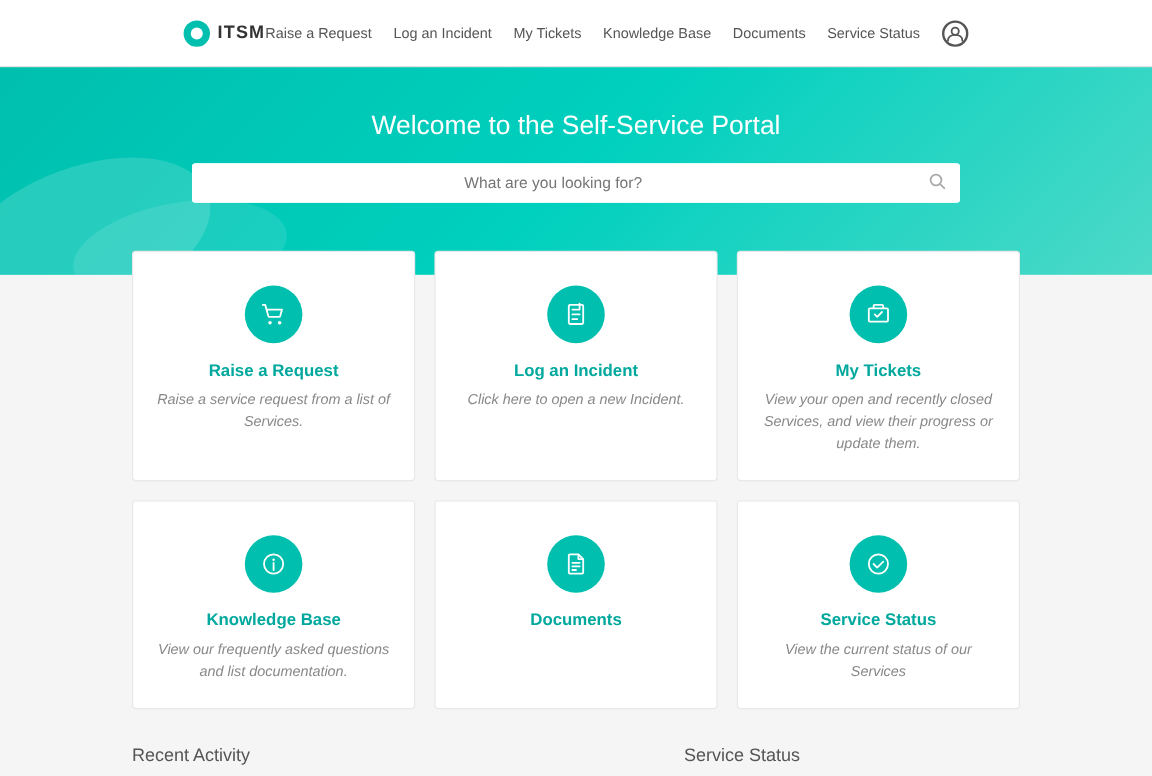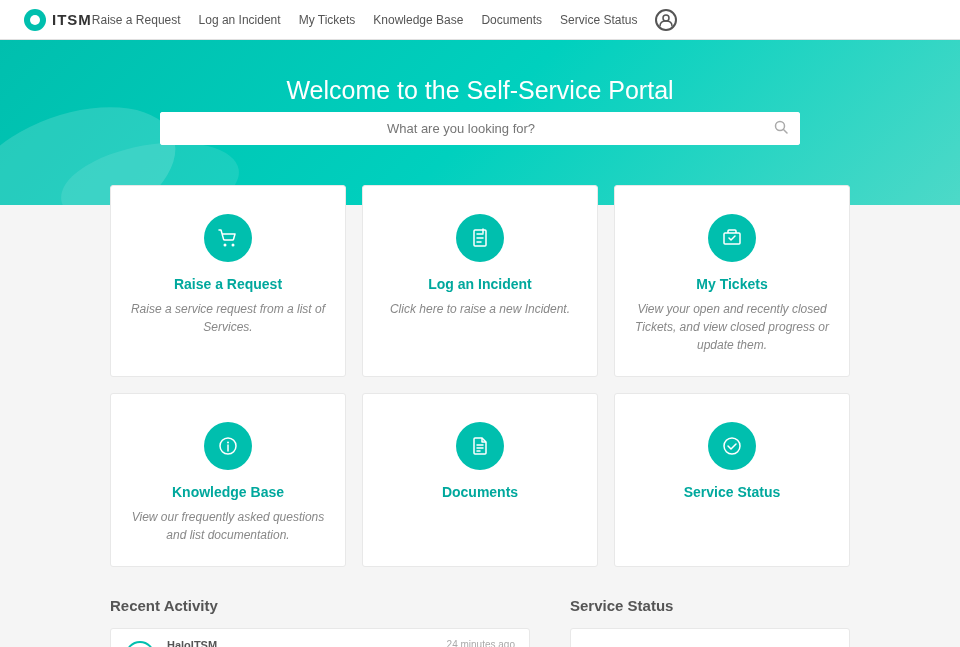--- a/index.html
+++ b/index.html
@@ -4,23 +4,23 @@
   <style>
     * { box-sizing: border-box; margin: 0; padding: 0; }
     body { font-family: Arial, sans-serif; font-size: 13px; background: #f5f5f5; color: #333; }
 
     
     .navbar {
       background: #fff;
       border-bottom: 1px solid #e0e0e0;
       display: flex;
       align-items: center;
-      justify-content: flex-start;
+      justify-content: center;
       padding: 0 24px;
-      height: 40px;
+      height: 56px;
     }
     .navbar-logo {
       display: flex;
       align-items: center;
       gap: 6px;
     }
     .logo-circle {
       width: 22px; height: 22px;
       border-radius: 50%;
       background: #00bfae;
@@ -76,23 +76,23 @@
       content: '';
       position: absolute;
       bottom: -20px; left: 60px;
       width: 180px; height: 80px;
       background: rgba(255,255,255,0.1);
       border-radius: 50%;
       transform: rotate(-10deg);
     }
     .hero-title {
       color: #fff;
-      font-size: 25px;
+      font-size: 22px;
       font-weight: normal;
-      margin-bottom: 7px;
+      margin-bottom: 18px;
     }
     .hero-search {
       display: flex;
       max-width: 640px;
       margin: 0 auto;
       background: #fff;
       border-radius: 3px;
       overflow: hidden;
     }
     .hero-search input {
@@ -165,21 +165,21 @@
       padding: 10px 20px 40px;
       display: flex;
       gap: 40px;
     }
     .recent-activity { flex: 1; }
     .service-status { flex: 0 0 280px; }
 
     .section-title {
       font-size: 15px;
       color: #555;
-      font-weight: bold;
+      font-weight: normal;
       margin-bottom: 14px;
     }
 
     .activity-item {
       background: #fff;
       border: 1px solid #e8e8e8;
       border-radius: 3px;
       padding: 10px 14px;
       margin-bottom: 6px;
       display: flex;
@@ -283,32 +283,32 @@
     </div>
     <div class="card">
       <div class="card-icon-circle">
         <svg width="22" height="22" viewBox="0 0 22 22" fill="none" xmlns="http://www.w3.org/2000/svg">
           <path d="M16 3H6a1 1 0 00-1 1v14a1 1 0 001 1h10a1 1 0 001-1V4a1 1 0 00-1-1z" stroke="white" stroke-width="1.5"></path>
           <path d="M8 7h6M8 11h6M8 15h4" stroke="white" stroke-width="1.5" stroke-linecap="round"></path>
           <path d="M14 2v4" stroke="white" stroke-width="1.5" stroke-linecap="round"></path>
         </svg>
       </div>
       <div class="card-title">Log an Incident</div>
-      <div class="card-desc">Click here to raise a new Incident.</div>
+      <div class="card-desc">Click here to open a new Incident.</div>
     </div>
     <div class="card">
       <div class="card-icon-circle">
         <svg width="22" height="22" viewBox="0 0 22 22" fill="none" xmlns="http://www.w3.org/2000/svg">
           <rect x="3" y="6" width="16" height="11" rx="1" stroke="white" stroke-width="1.5"></rect>
           <path d="M7 6V4a1 1 0 011-1h6a1 1 0 011 1v2" stroke="white" stroke-width="1.5"></path>
           <path d="M8 11l2 2 4-4" stroke="white" stroke-width="1.5" stroke-linecap="round" stroke-linejoin="round"></path>
         </svg>
       </div>
       <div class="card-title">My Tickets</div>
-      <div class="card-desc">View your open and recently closed Tickets, and view closed progress or update them.</div>
+      <div class="card-desc">View your open and recently closed Services, and view their progress or update them.</div>
     </div>
   </div>
 
   <div class="cards-row">
     <div class="card">
       <div class="card-icon-circle">
         <svg width="22" height="22" viewBox="0 0 22 22" fill="none" xmlns="http://www.w3.org/2000/svg">
           <circle cx="11" cy="11" r="8" stroke="white" stroke-width="1.5"></circle>
           <path d="M11 10v6" stroke="white" stroke-width="1.5" stroke-linecap="round"></path>
           <circle cx="11" cy="7.5" r="1" fill="white"></circle>
@@ -328,20 +328,21 @@
       <div class="card-title">Documents</div>
     </div>
     <div class="card">
       <div class="card-icon-circle">
         <svg width="22" height="22" viewBox="0 0 22 22" fill="none" xmlns="http://www.w3.org/2000/svg">
           <circle cx="11" cy="11" r="8" stroke="white" stroke-width="1.5"></circle>
           <path d="M7 11l3 3 5-5" stroke="white" stroke-width="1.5" stroke-linecap="round" stroke-linejoin="round"></path>
         </svg>
       </div>
       <div class="card-title">Service Status</div>
+      <div class="card-desc">View the current status of our Services</div>
     </div>
   </div>
 </div>
 
 <div class="bottom-section">
 
   <div class="recent-activity">
     <div class="section-title">Recent Activity</div>
 
     <div class="activity-item">

